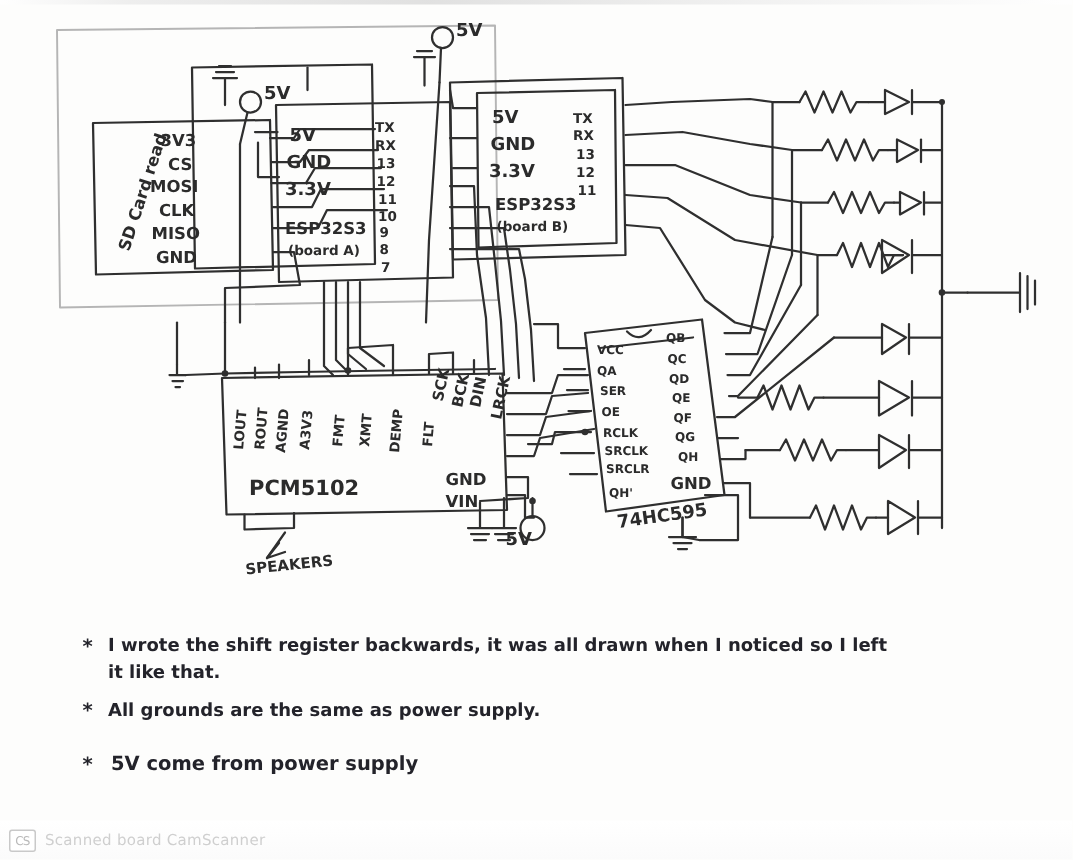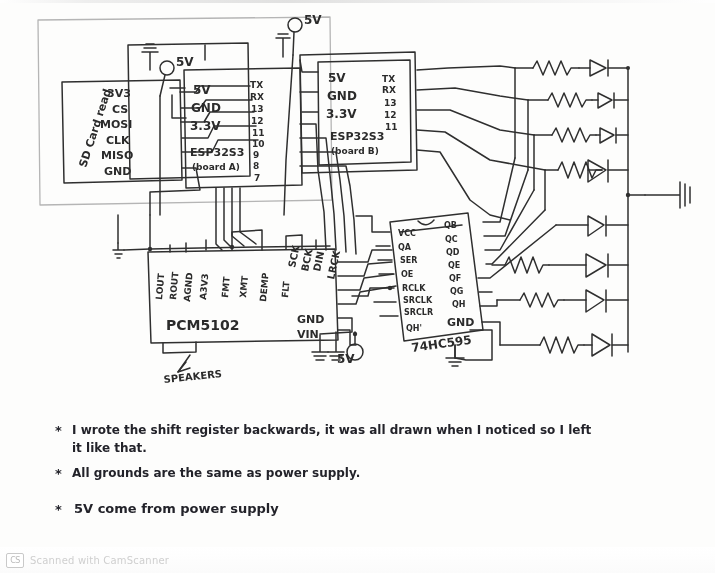--- a/index.html
+++ b/index.html
@@ -384,14 +384,14 @@
   <text class="ink-note" x="55" y="514" font-size="13">*</text>
   <text class="ink-note" x="74" y="513" font-size="13">5V come from power supply</text>
 
 </svg>
 </div>
 
 <div class="topline"></div>
 
 <div id="footer">
   <div class="cs-badge">CS</div>
-  <div class="cs-text">Scanned with CamScanner</div>
+  <div class="cs-text">Scanned board CamScanner</div>
 </div>
 
 </body></html>

